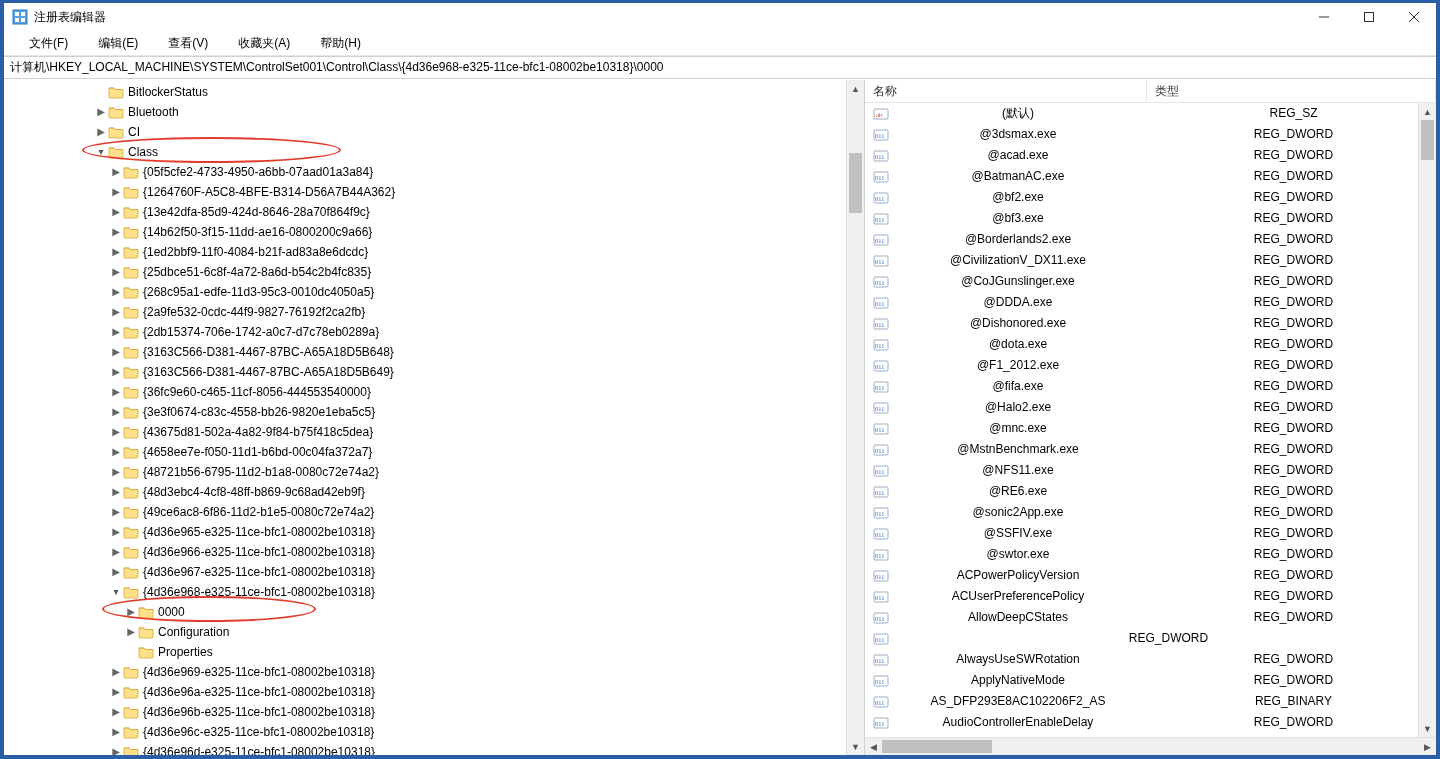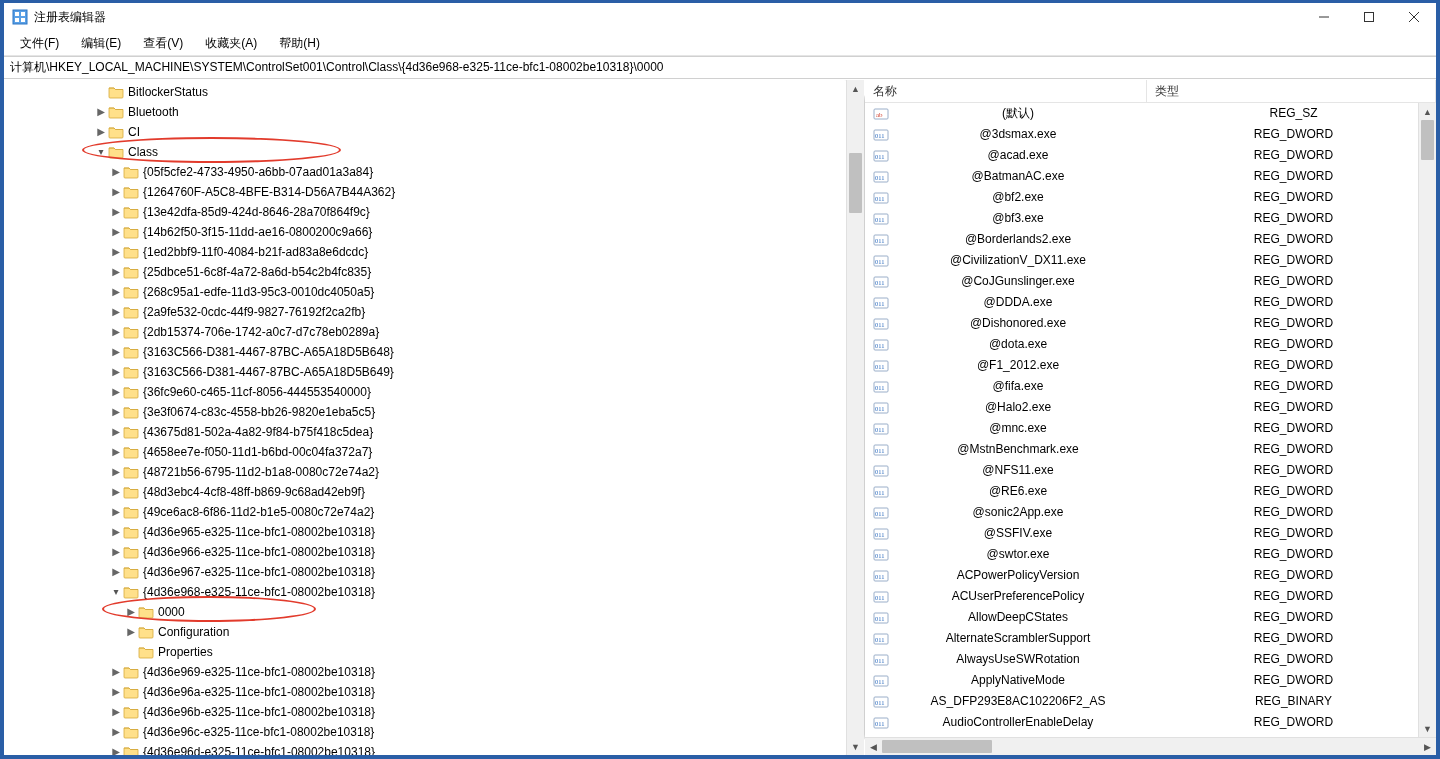--- a/index.html
+++ b/index.html
@@ -45,23 +45,23 @@
     display: flex;
     align-items: center;
     justify-content: center;
     color: #333;
   }
   .win-btn svg { width: 10px; height: 10px; }
   .menubar {
     height: 24px;
     display: flex;
     align-items: center;
-    padding-left: 8px;
+    padding-left: 17px;
     background: #fff;
-    gap: 6px;
+    gap: 14px;
     border-bottom: 1px solid #e5e5e5;
   }
   .menu-item {
     padding: 2px 8px;
   }
   .address-bar {
     height: 21px;
     border-top: 1px solid #d0d0d0;
     border-bottom: 1px solid #d0d0d0;
     padding: 0 6px;
@@ -74,21 +74,20 @@
     display: flex;
     min-height: 0;
     border-top: 1px solid #fff;
   }
   .left-pane {
     width: 860px;
     display: flex;
     flex-direction: column;
     border-right: 1px solid #d0d0d0;
     position: relative;
-    border-radius: 21px;
   }
   .left-scroll {
     flex: 1;
     overflow-y: hidden;
     position: relative;
     padding-top: 2px;
   }
   .tree {
     font-size: 12px;
     line-height: 20px;
@@ -1109,21 +1108,20 @@
               <span class="cell-name">AllowDeepCStates</span>
               <span class="cell-type">REG_DWORD</span>
             </div>
             <div class="list-row">
               <span class="val-ic">
                 <svg viewBox="0 0 16 16">
                   <rect x="1" y="3" width="14" height="10" rx="1" fill="#fff" stroke="#9aaec9"></rect>
                   <text x="2" y="11" font-size="6.5" fill="#2b6bbf" font-family="Segoe UI">011</text>
                 </svg>
               </span>
-              <span class="cell-name">AlternateScramblerSupport</span>
               <span class="cell-type">REG_DWORD</span>
             </div>
             <div class="list-row">
               <span class="val-ic">
                 <svg viewBox="0 0 16 16">
                   <rect x="1" y="3" width="14" height="10" rx="1" fill="#fff" stroke="#9aaec9"></rect>
                   <text x="2" y="11" font-size="6.5" fill="#2b6bbf" font-family="Segoe UI">011</text>
                 </svg>
               </span>
               <span class="cell-name">AlwaysUseSWRotation</span>

